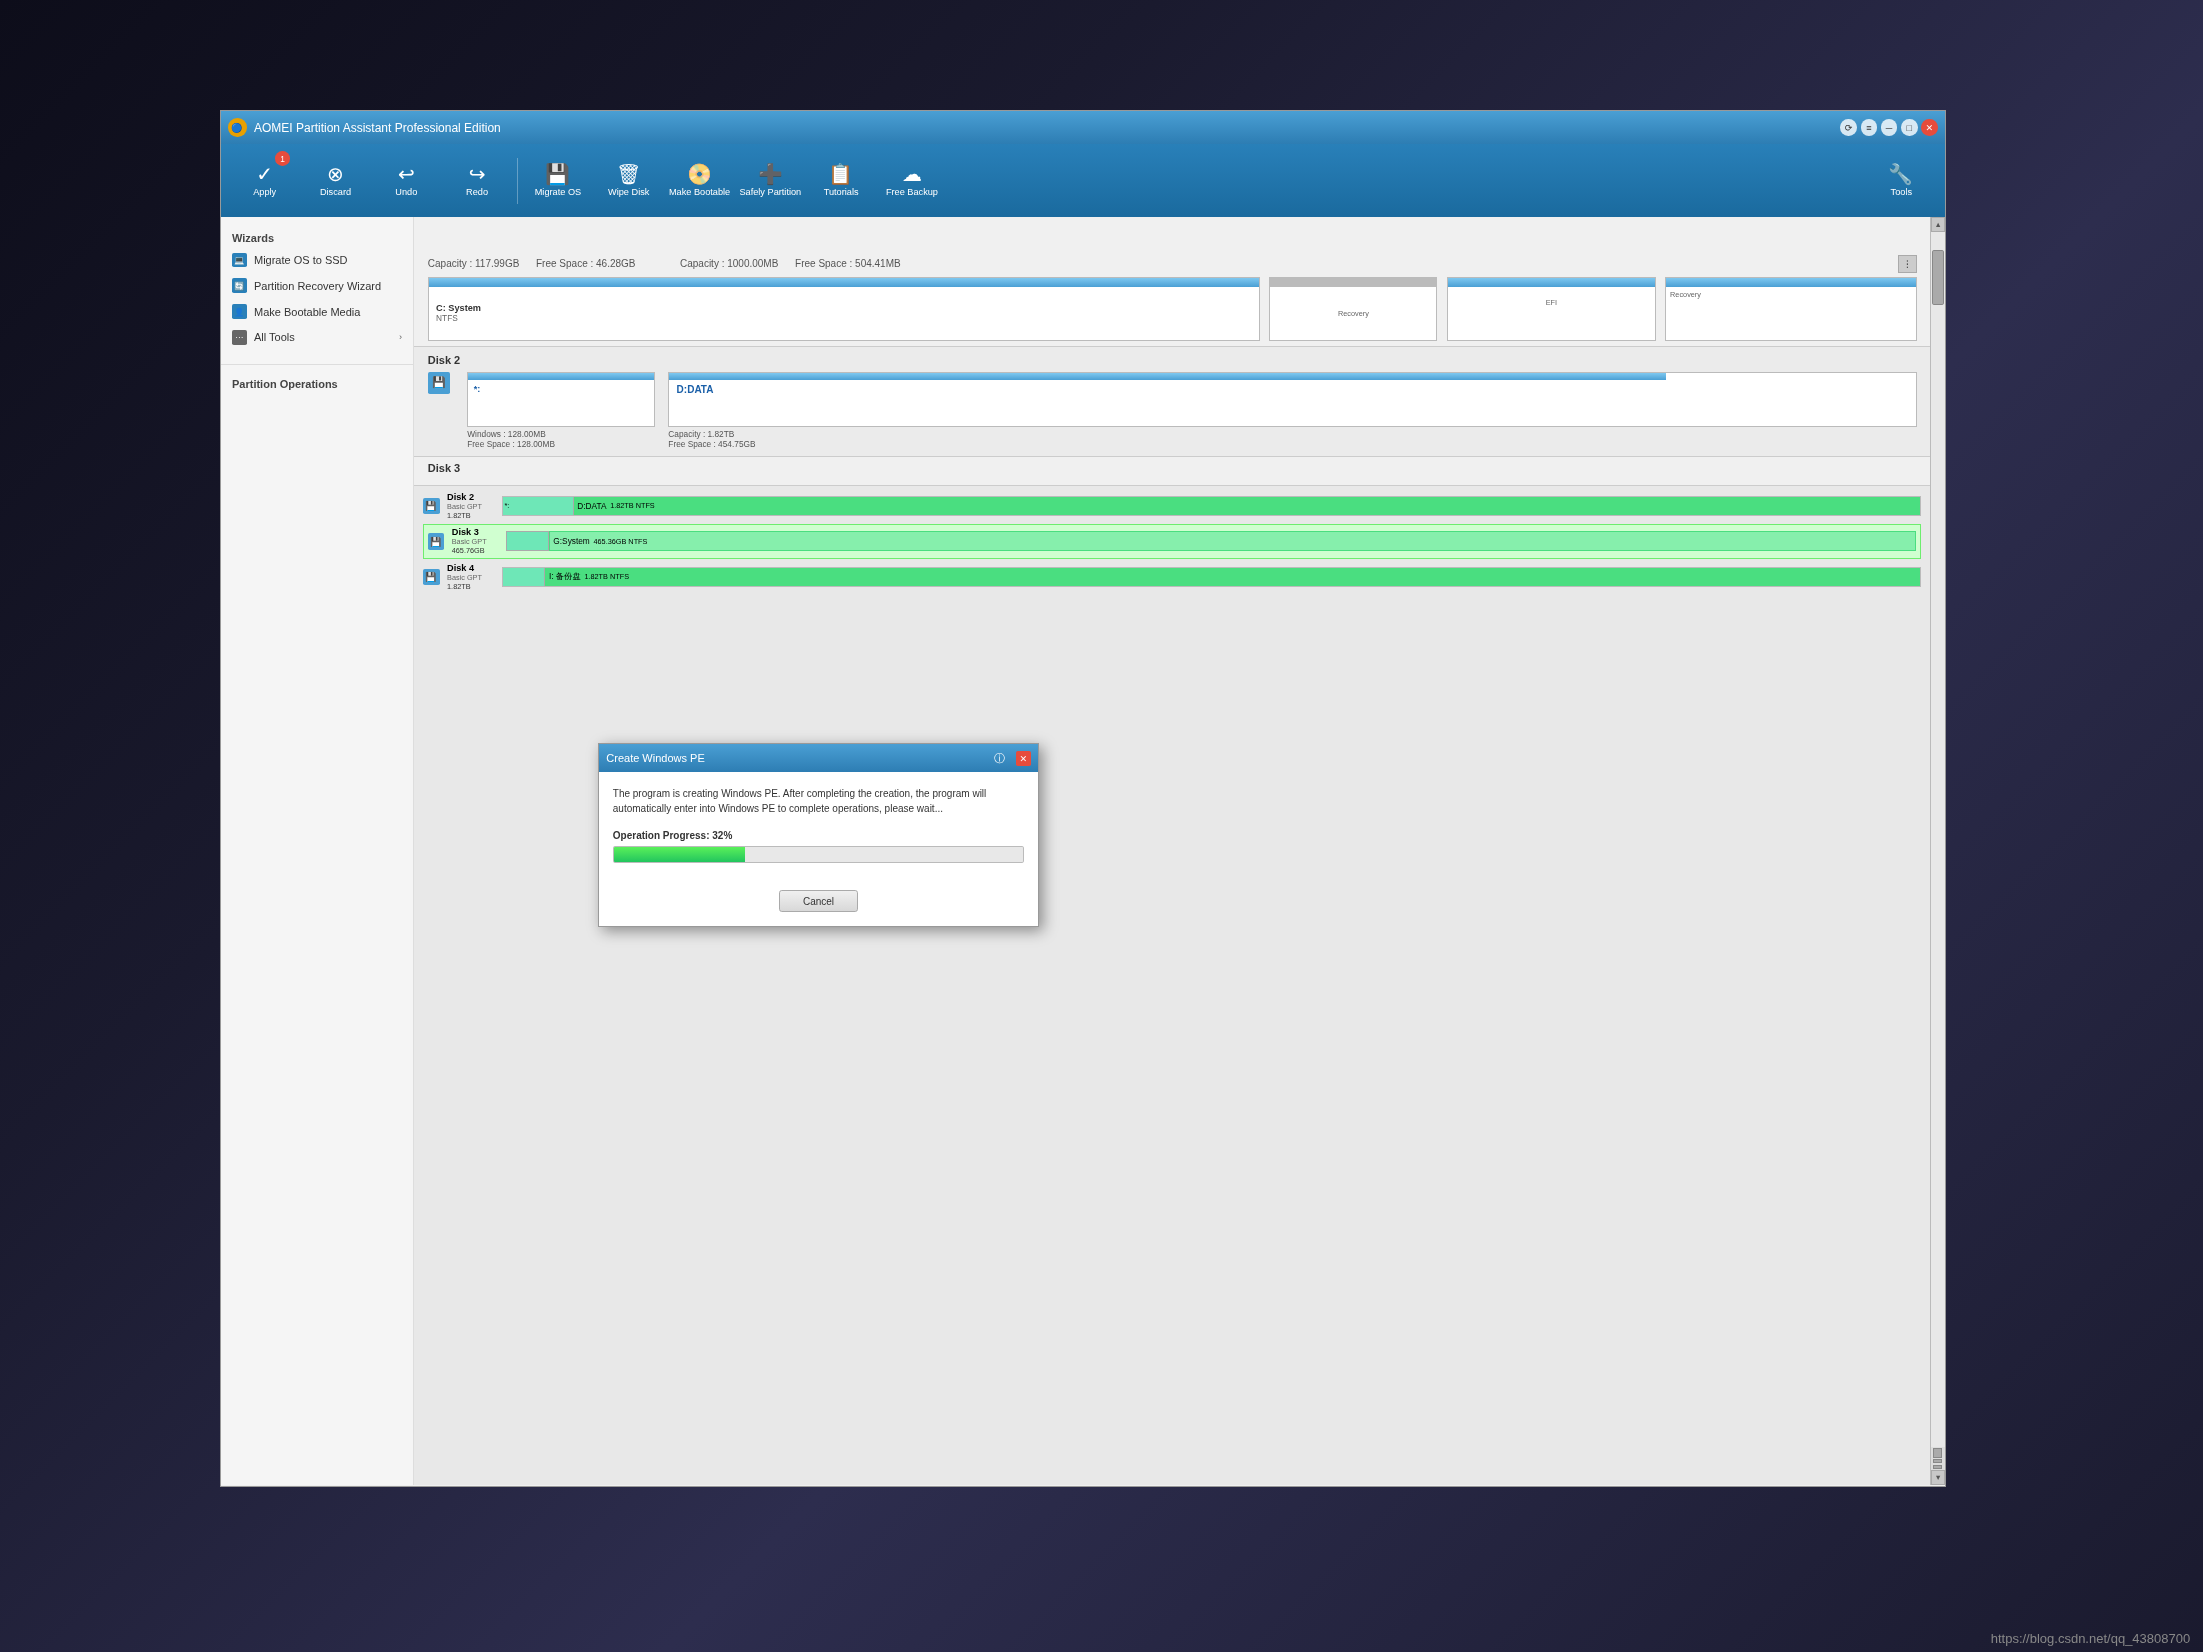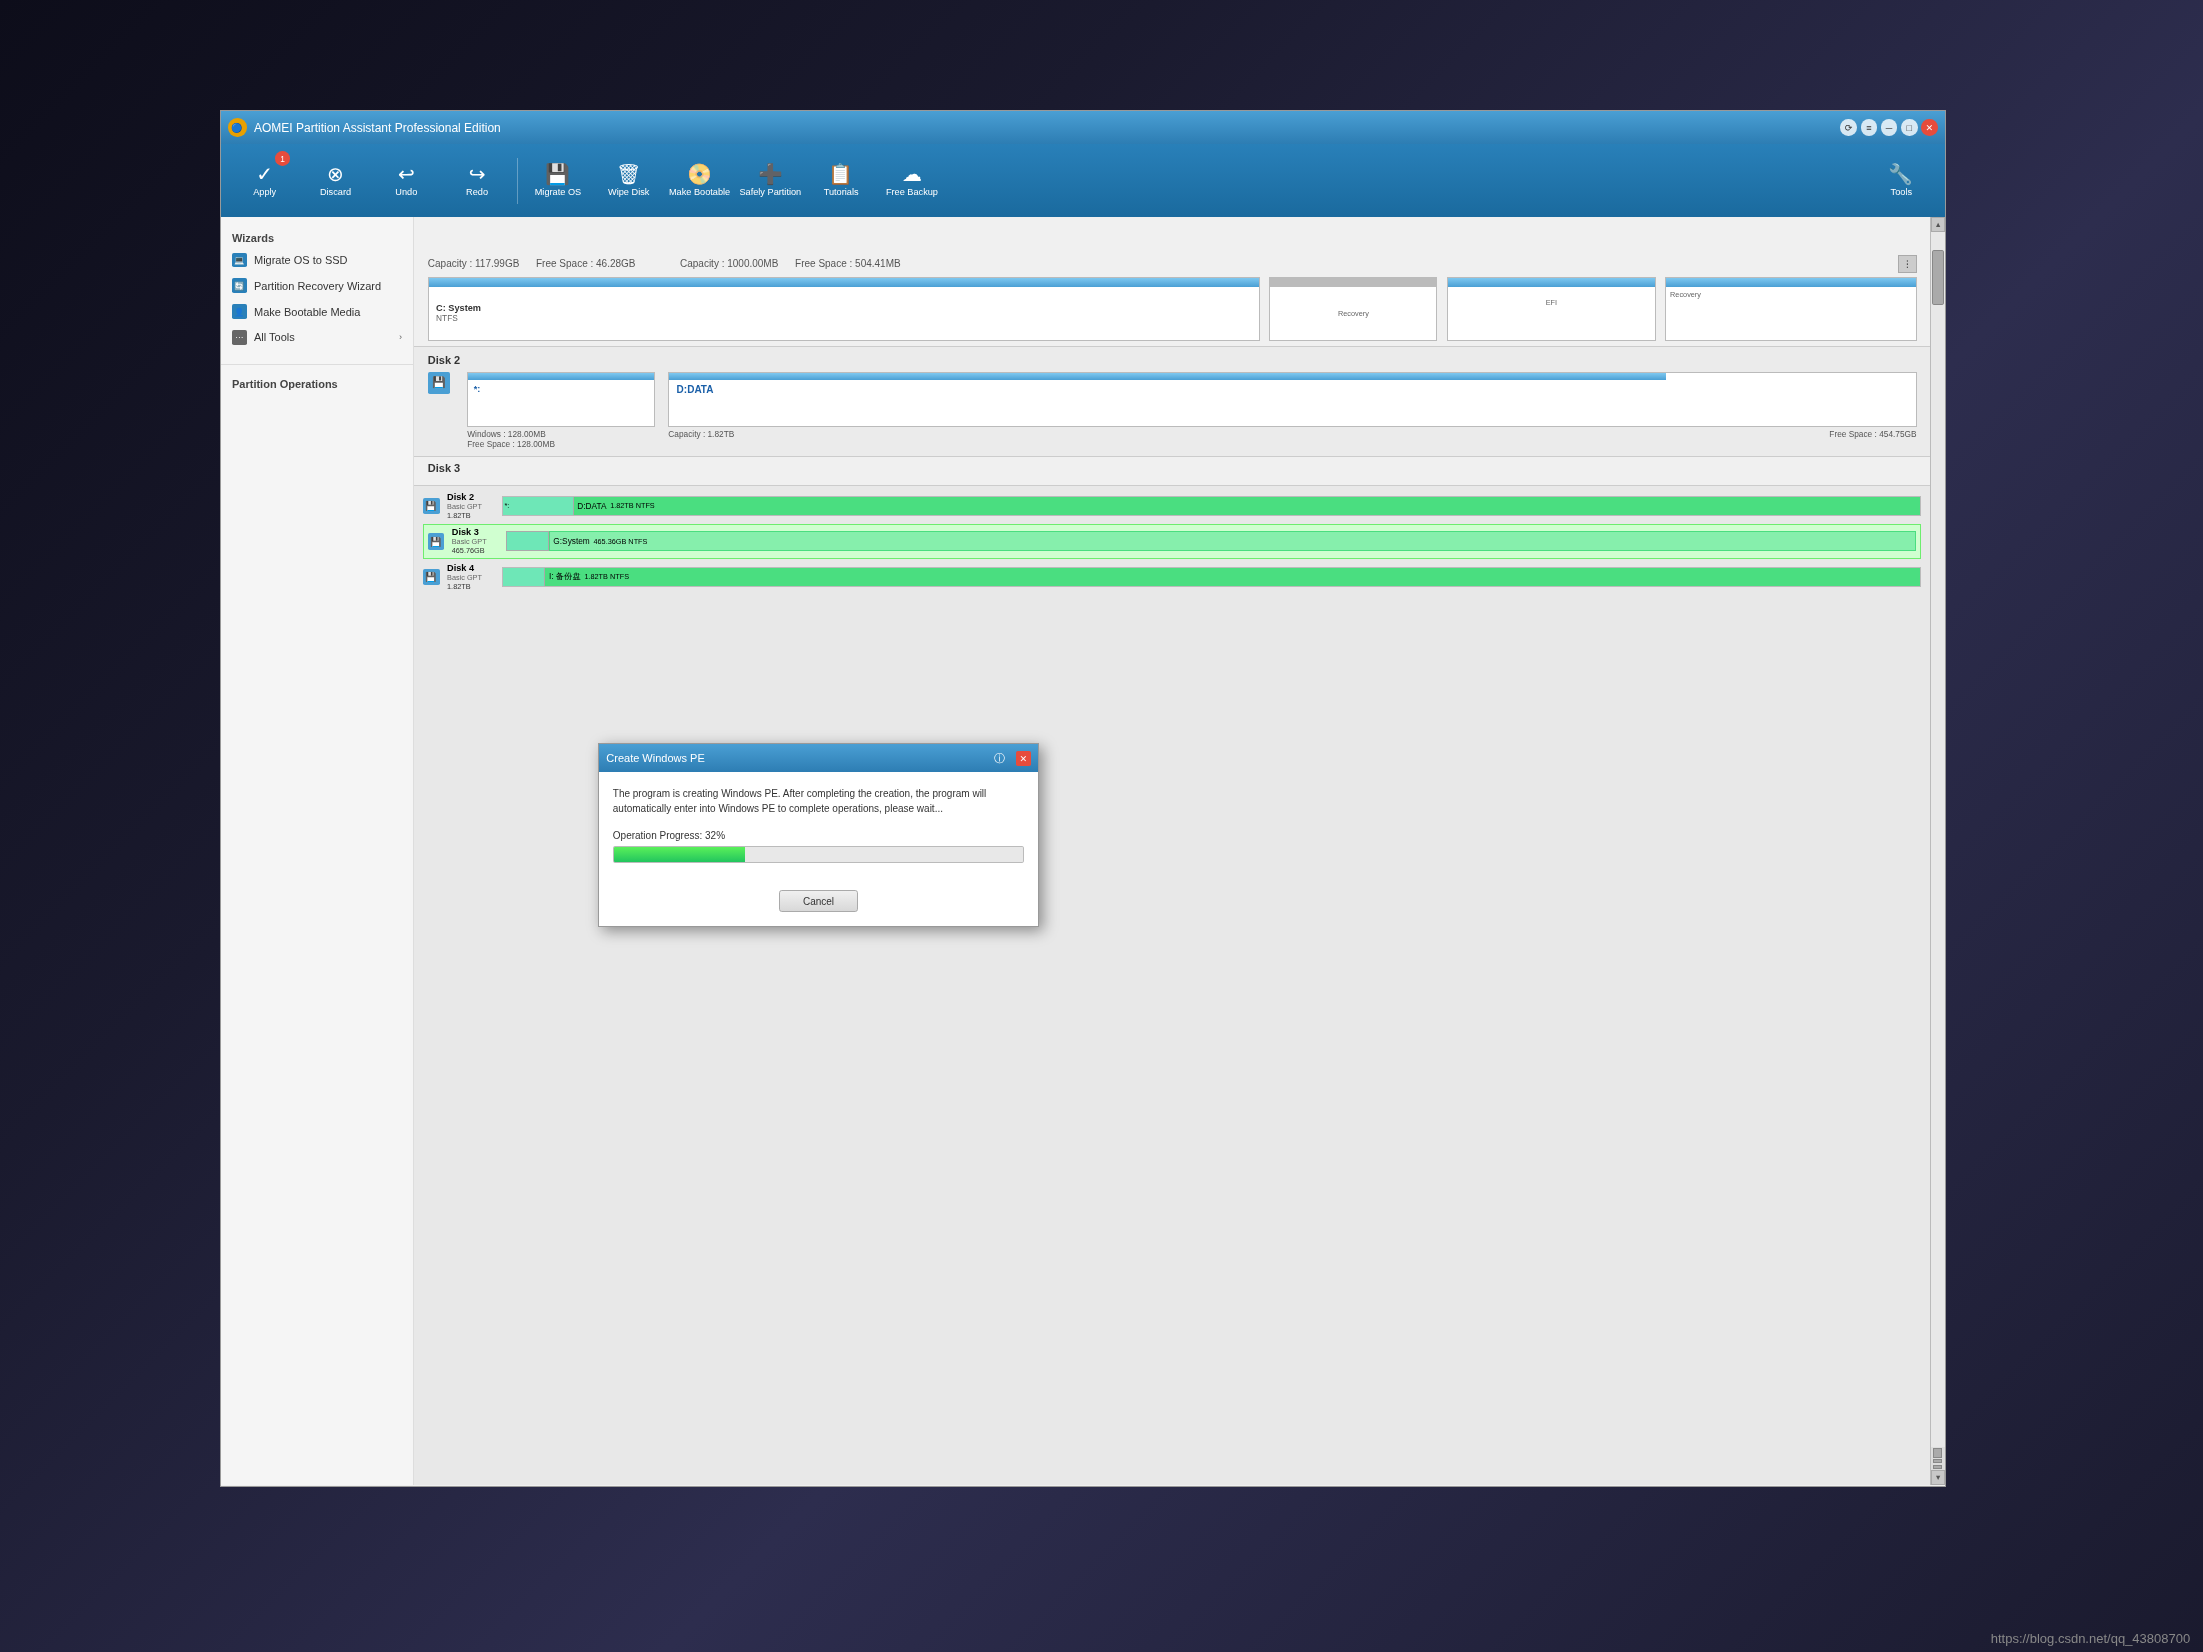--- a/index.html
+++ b/index.html
@@ -267,20 +267,21 @@
       font-size: 10px;
       color: #333;
       margin-bottom: 13.8px;
       line-height: 1.5;
     }
 
     .progress-label {
       font-size: 10px;
       color: #333;
       margin-bottom: 5.5px;
+      font-weight: bold;
     }
 
     .progress-bar-container {
       height: 16.5px;
       background: #e8e8e8;
       border: 0.9px solid #bbb;
       border-radius: 1.8px;
       overflow: hidden;
       margin-bottom: 13.8px;
     }
@@ -540,21 +541,21 @@
             <div style="font-size:8.3px;color:#555;">Free Space : 128.00MB</div>
           </div>
 
           <div style="flex:1;">
             <div style="background:white;border:0.9px solid #bbb;min-height:55px;">
               <div style="height:7.3px;background:linear-gradient(to bottom,#7ec8f0,#4a9fd4);width:80%;"></div>
               <div style="padding:3.7px 7.3px;">
                 <div style="font-size:10px;font-weight:600;color:#1a5fa8;">D:DATA</div>
               </div>
             </div>
-            <div style="display:flex;justify-content:space-between;font-size:8.3px;color:#555;margin-top:1.8px;">
+            <div style="display:flex;justify-content:space-between;font-size:8.3px;color:#555;margin-top:1.8px;flex-direction:column;">
               <span>Capacity : 1.82TB</span>
               <span>Free Space : 454.75GB</span>
             </div>
           </div>
         </div>
       </div>
 
       <div style="padding:5.5px 13.8px;background:#f0f0f0;border-bottom:0.9px solid #ccc;">
         <div class="disk-label">Disk 3</div>
       </div>

